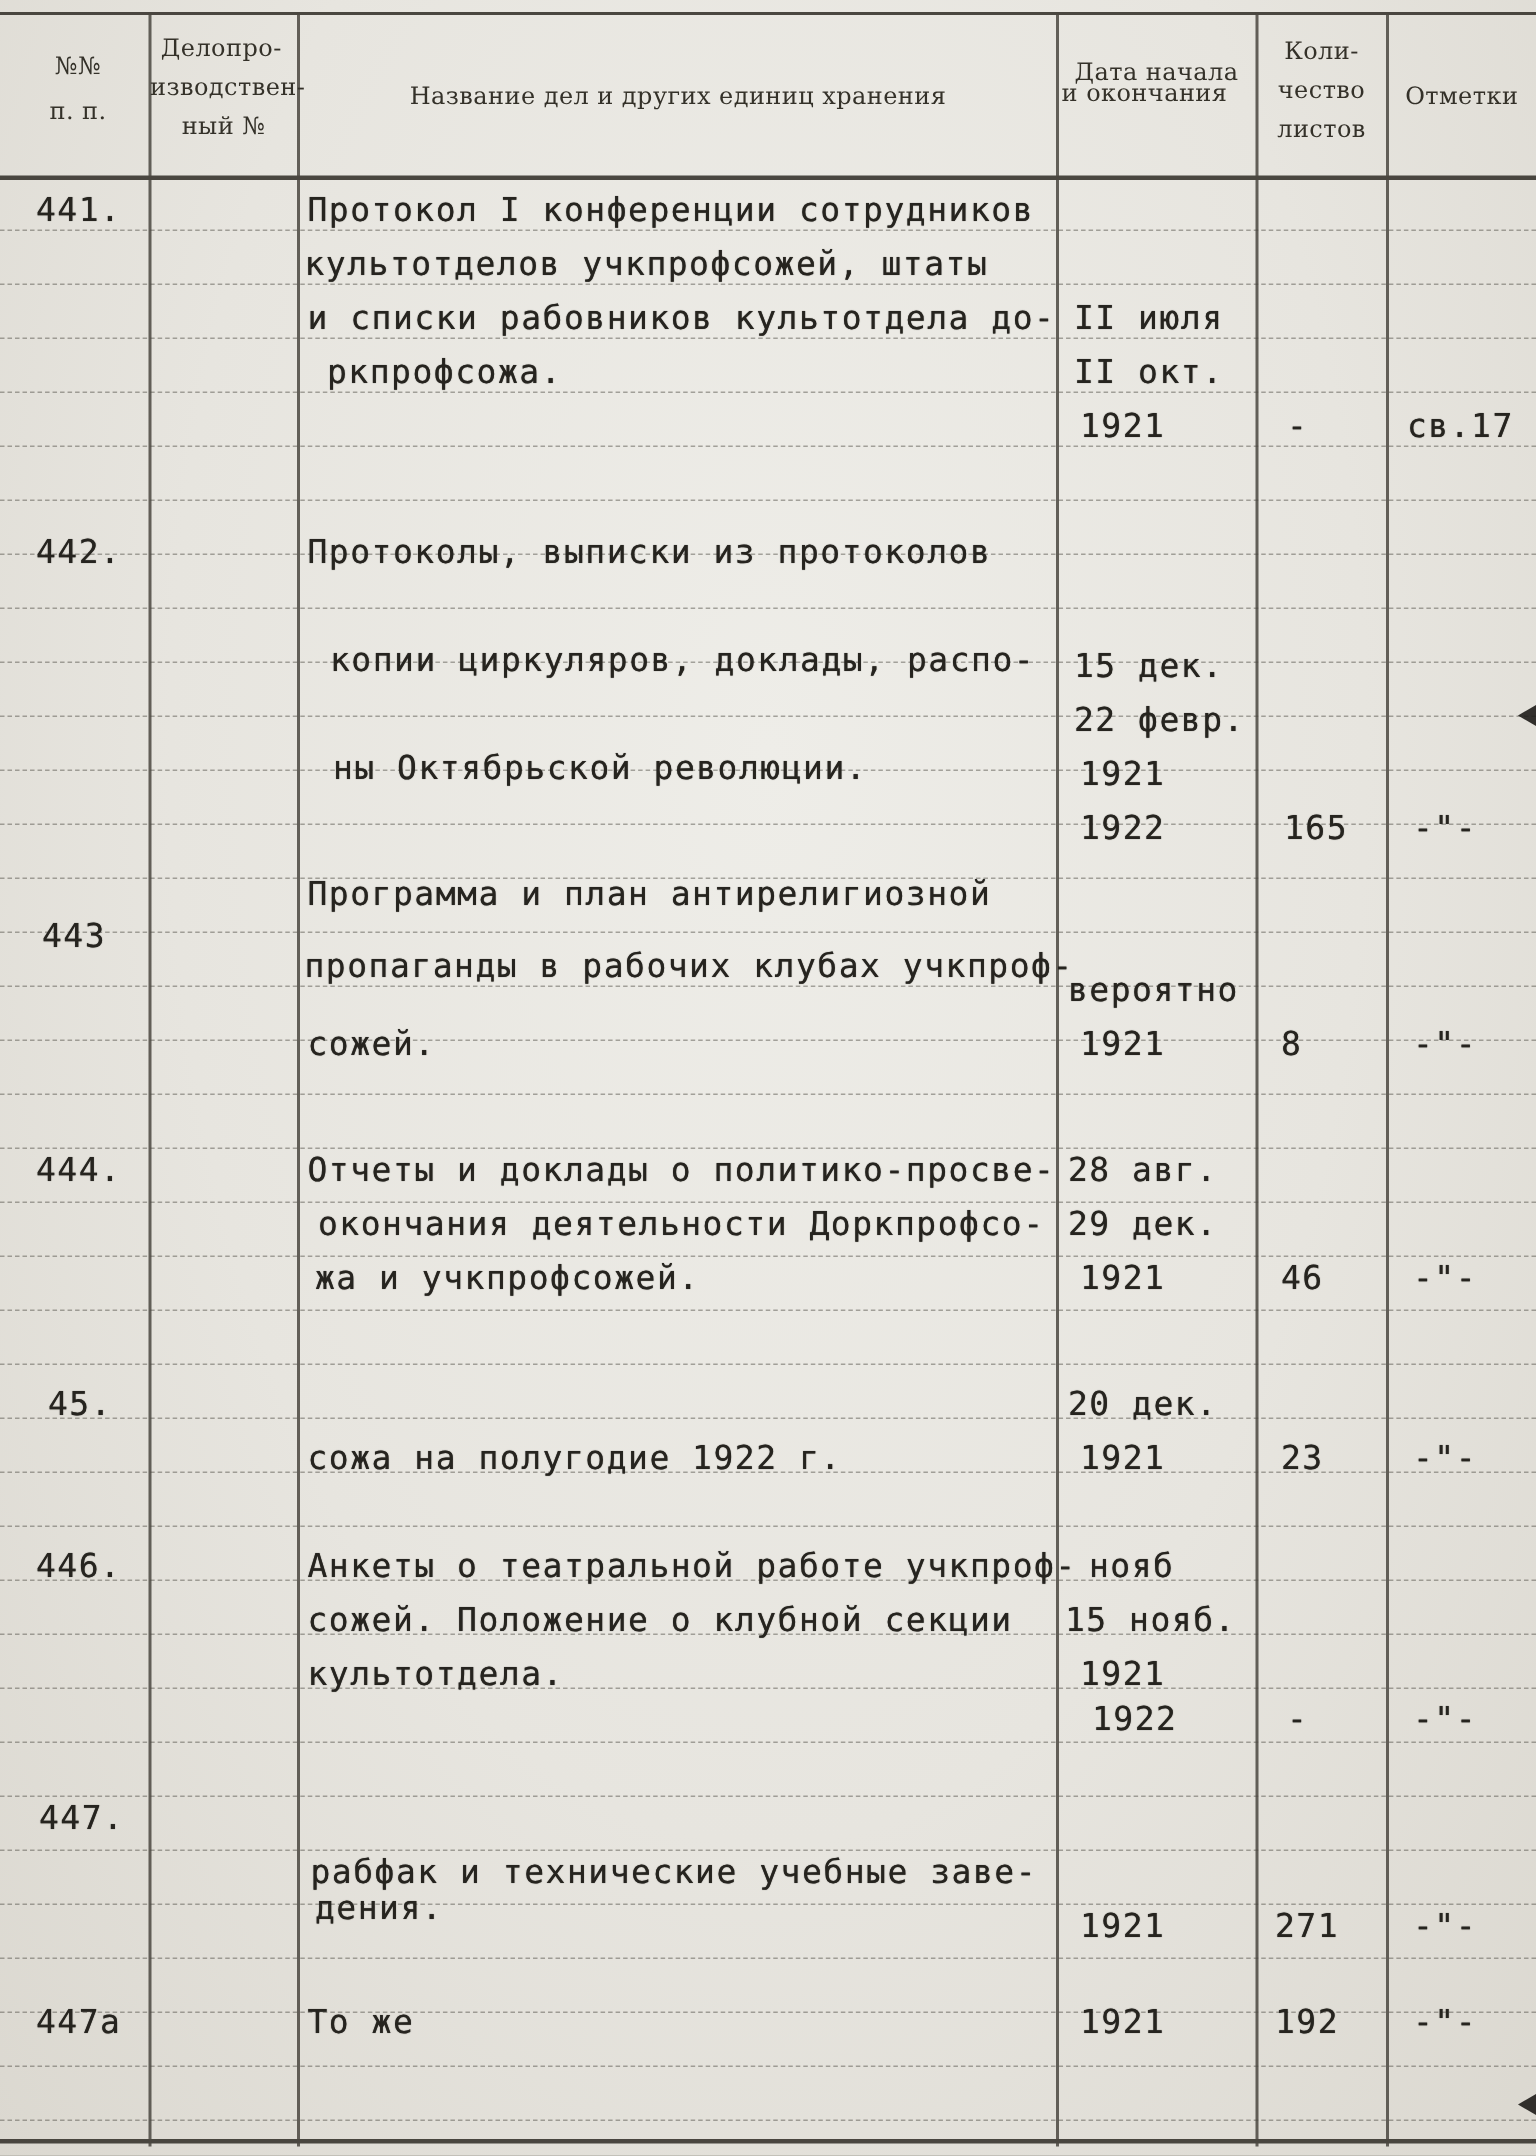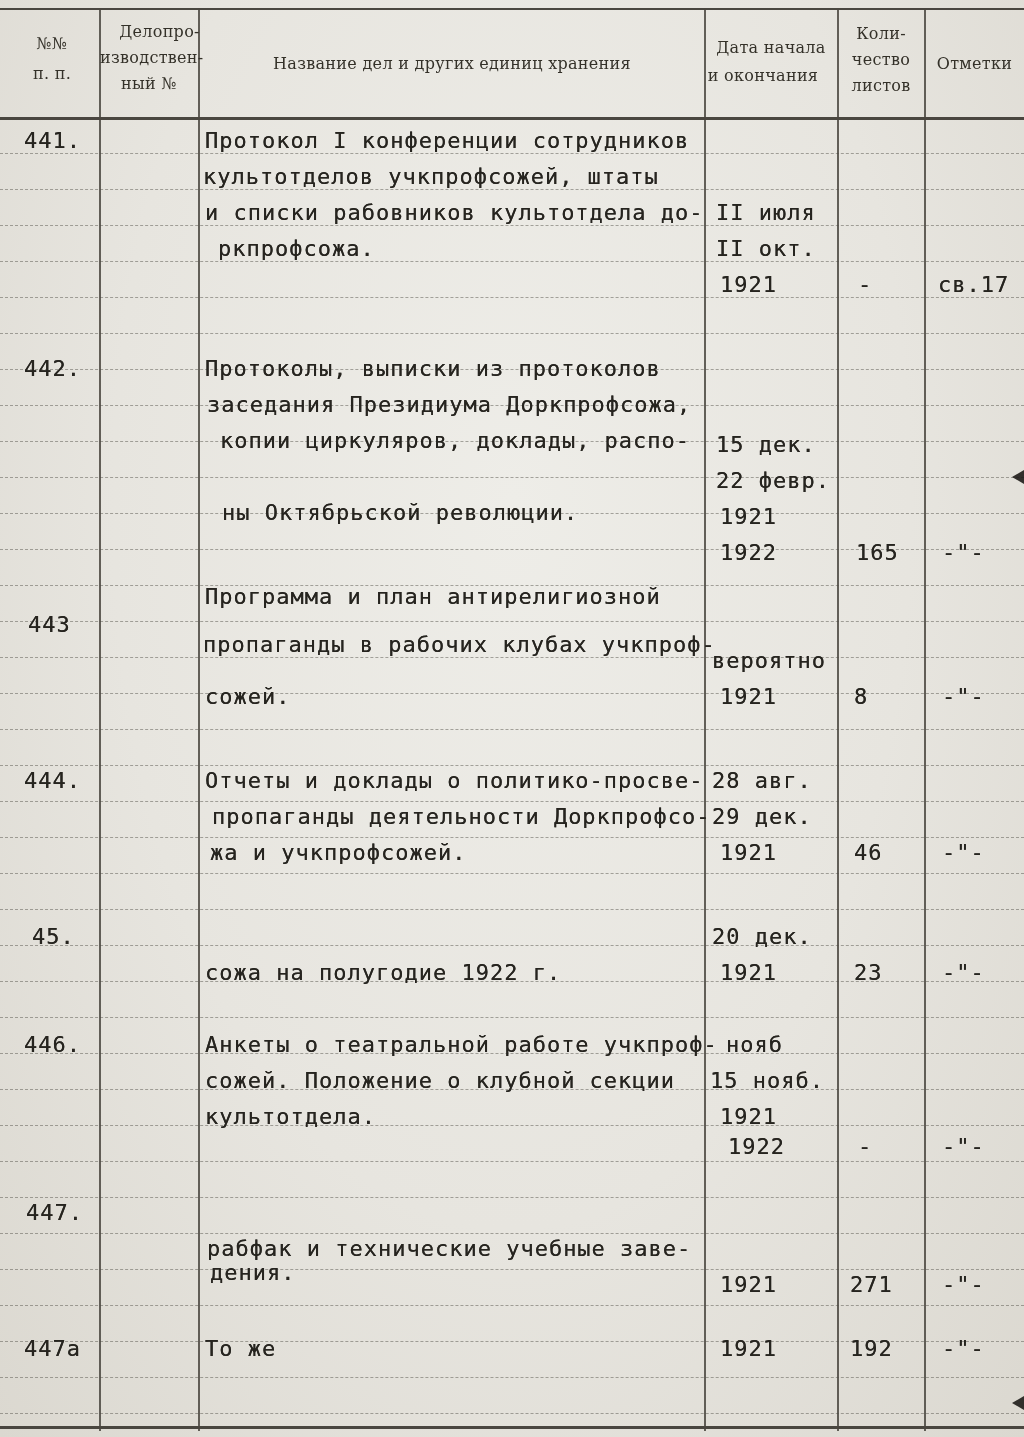--- a/index.html
+++ b/index.html
@@ -110,70 +110,69 @@
       <div class="rule" style="top: 1377px;"></div>
       <div class="rule" style="top: 1413px;"></div>
     </div>
 
   <div class="artifact" style="top:470px"></div>
   <div class="artifact" style="top:1396px"></div>
 
   <div class="hc" style="top:34px;left:10px;width:84px">№№</div>
   <div class="hc" style="top:64px;left:10px;width:84px">п. п.</div>
 
-  <div class="hc" style="top:22px;left:112px;width:95px">Делопро-</div>
+  <div class="hc" style="top:22px;left:100px;width:95px">Делопро-</div>
   <div class="hc" style="top:48px;left:100px;width:98px">изводствен-</div>
   <div class="hc" style="top:74px;left:100px;width:98px">ный №</div>
 
   <div class="hc" style="top:54px;left:200px;width:504px">Название дел и других единиц  хранения</div>
 
   <div class="hc" style="top:38px;left:705px;width:132px">Дата начала</div>
-  <div class="hc" style="top:66px;left:705px;width:116px">и  окончания</div>
+  <div class="hc" style="top:52px;left:705px;width:116px">и  окончания</div>
 
   <div class="hc" style="top:24px;left:838px;width:86px">Коли-</div>
   <div class="hc" style="top:50px;left:838px;width:86px">чество</div>
   <div class="hc" style="top:76px;left:838px;width:86px">листов</div>
 
   <div class="hc" style="top:54px;left:925px;width:99px">Отметки</div>
 
   <div class="t" style="top:128px;left:24px">441.</div>
   <div class="t" style="top:128px;left:205px">Протокол I конференции сотрудников</div>
   <div class="t" style="top:164px;left:203px">культотделов учкпрофсожей, штаты</div>
   <div class="t" style="top:200px;left:205px">и списки рабовников культотдела до-</div>
   <div class="t" style="top:236px;left:218px">ркпрофсожа.</div>
   <div class="t" style="top:200px;left:716px">II июля</div>
   <div class="t" style="top:236px;left:716px">II окт.</div>
   <div class="t" style="top:272px;left:720px">1921</div>
   <div class="t" style="top:272px;left:858px">-</div>
   <div class="t" style="top:272px;left:938px">св.17</div>
 
   <div class="t" style="top:356px;left:24px">442.</div>
   <div class="t" style="top:356px;left:205px">Протоколы, выписки из протоколов</div>
-  <div class="t" style="top:392px;left:207px">заседания Президиума Доркпрофсожа,</div>
   <div class="t" style="top:428px;left:220px">копии циркуляров, доклады, распо-</div>
   <div class="t" style="top:500px;left:222px">ны Октябрьской революции.</div>
   <div class="t" style="top:432px;left:716px">15 дек.</div>
   <div class="t" style="top:468px;left:716px">22 февр.</div>
   <div class="t" style="top:504px;left:720px">1921</div>
   <div class="t" style="top:540px;left:720px">1922</div>
   <div class="t" style="top:540px;left:856px">165</div>
   <div class="t" style="top:540px;left:942px">-"-</div>
 
   <div class="t" style="top:612px;left:28px">443</div>
   <div class="t" style="top:584px;left:205px">Программа и план антирелигиозной</div>
   <div class="t" style="top:632px;left:203px">пропаганды в рабочих клубах учкпроф-</div>
   <div class="t" style="top:684px;left:205px">сожей.</div>
   <div class="t" style="top:648px;left:712px">вероятно</div>
   <div class="t" style="top:684px;left:720px">1921</div>
   <div class="t" style="top:684px;left:854px">8</div>
   <div class="t" style="top:684px;left:942px">-"-</div>
 
   <div class="t" style="top:768px;left:24px">444.</div>
   <div class="t" style="top:768px;left:205px">Отчеты и доклады о политико-просве-</div>
-  <div class="t" style="top:804px;left:212px">пропаганды деятельности Доркпрофсо-</div>
+  <div class="t" style="top:804px;left:212px">окончания деятельности Доркпрофсо-</div>
   <div class="t" style="top:840px;left:210px">жа и учкпрофсожей.</div>
   <div class="t" style="top:768px;left:712px">28 авг.</div>
   <div class="t" style="top:804px;left:712px">29 дек.</div>
   <div class="t" style="top:840px;left:720px">1921</div>
   <div class="t" style="top:840px;left:854px">46</div>
   <div class="t" style="top:840px;left:942px">-"-</div>
 
   <div class="t" style="top:924px;left:32px">45.</div>
   <div class="t" style="top:960px;left:205px">сожа на полугодие 1922 г.</div>
   <div class="t" style="top:924px;left:712px">20 дек.</div>

